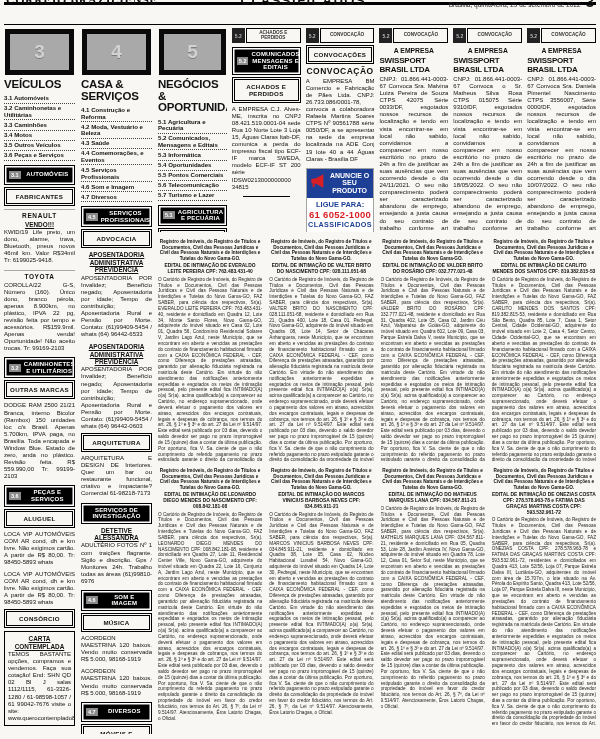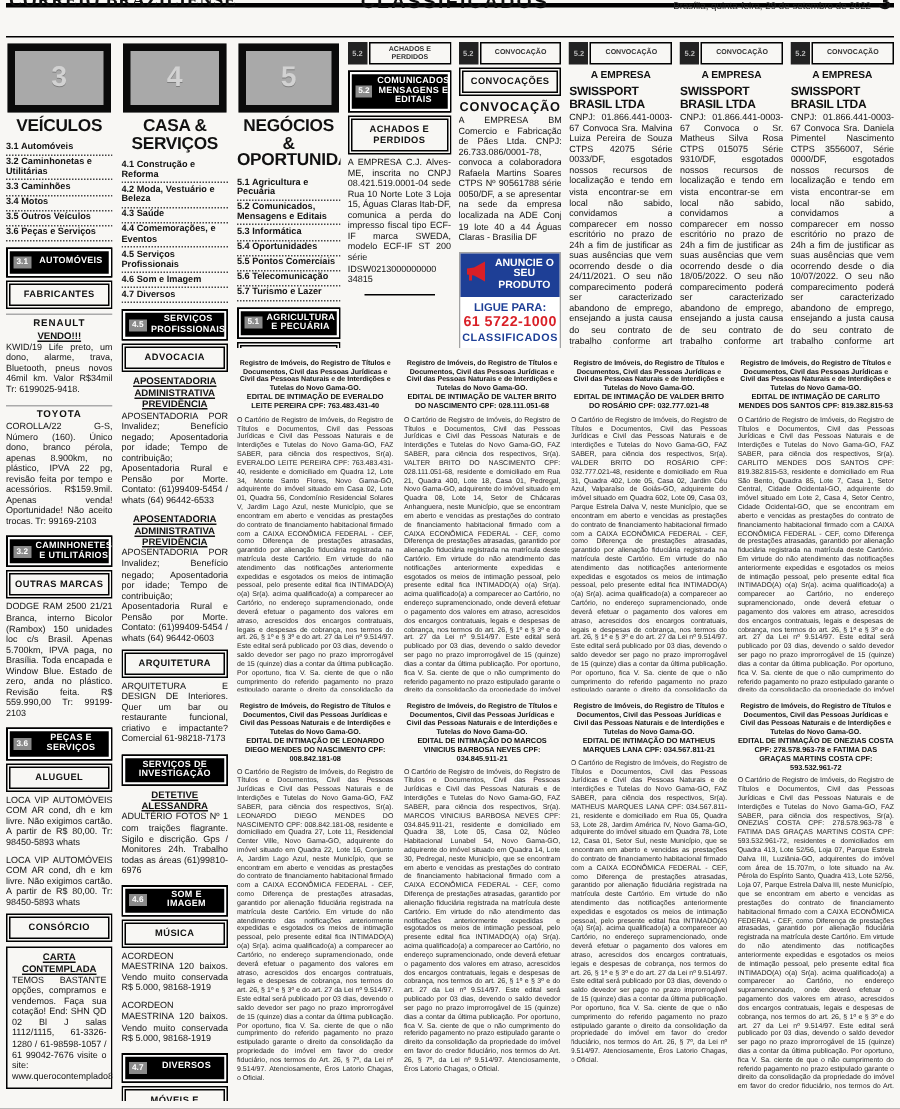--- a/index.html
+++ b/index.html
@@ -20,21 +20,21 @@
   .topcols{display:flex;gap:5px;height:204px;overflow:hidden;}
   .topcols .ncol{flex:1;width:auto;}
   .legalrow{display:flex;gap:7px;margin-top:7px;overflow:hidden;}
   .legalrow.r1{height:222px;}
   .legalrow.r2{height:258px;}
   .lblock{flex:1;overflow:hidden;}
   
   .plate{height:36px;border:5px solid #0a0a0a;background:#a9a9a9;display:flex;align-items:center;
          justify-content:center;margin:1px 1px 2px;}
   .plate-num{color:#d2d2d2;font-size:19px;font-weight:bold;text-shadow:0 1px 0 #7d7d7d;}
-  .coltitle{font-size:11.5px;font-weight:bold;text-align:center;margin:4px 0 3px;line-height:1.02;letter-spacing:-.2px;}
+  .coltitle{font-size:11.5px;font-weight:bold;margin:4px 0 3px;line-height:1.02;letter-spacing:-.2px;}
   .index{list-style:none;margin:0 0 4px;padding:0;}
   .index li{font-size:6.1px;font-weight:bold;border-bottom:1px dotted #444;padding:1.5px 0 1px;line-height:1.08;}
   .blackbox{background:#000;color:#fff;border:1px solid #000;box-shadow:inset 0 0 0 1.5px #fff;
             display:flex;align-items:center;margin:4px 0 3px;padding:3px 3px;min-height:12px;}
   .chip{background:#8a8a8a;color:#fff;font-size:5.5px;font-weight:bold;padding:1px 2px;margin:0 3px 0 1px;flex:none;}
   .blabel{flex:1;text-align:center;font-size:6px;font-weight:bold;line-height:1.1;letter-spacing:.2px;}
   .whitebox{border:1.5px solid #000;outline:1px solid #000;outline-offset:1.5px;margin:4px 2px 5px;
             padding:3px 1px;text-align:center;font-weight:bold;font-size:6.2px;letter-spacing:.3px;}
   .marque{font-size:6.5px;font-weight:bold;text-align:center;letter-spacing:.6px;margin:4px 0 2px;
           border-top:1px solid #aaa;padding-top:2px;}
@@ -239,21 +239,21 @@
                     <rect x="4" y="15" width="3" height="6" fill="#d91f26"></rect>
                   </svg></span>
                 <div class="promo-lines">
                   <div>ANUNCIE O</div>
                   <div>SEU</div>
                   <div>PRODUTO</div>
                 </div>
               </div>
               <div class="promo-bottom">
                 <div class="promo-call">LIGUE PARA:</div>
-                <div class="promo-phone">61 5722-1000</div>
+                <div class="promo-phone">61 6052-1000</div>
                 <div class="promo-brand">CLASSIFICADOS</div>
               </div>
             </div>
           </div>
         <div class="ncol">
             <div class="tab">
               <span class="tabchip">5.2</span>
               <span class="tablabel">CONVOCAÇÃO</span>
             </div>
             <div class="ad">

